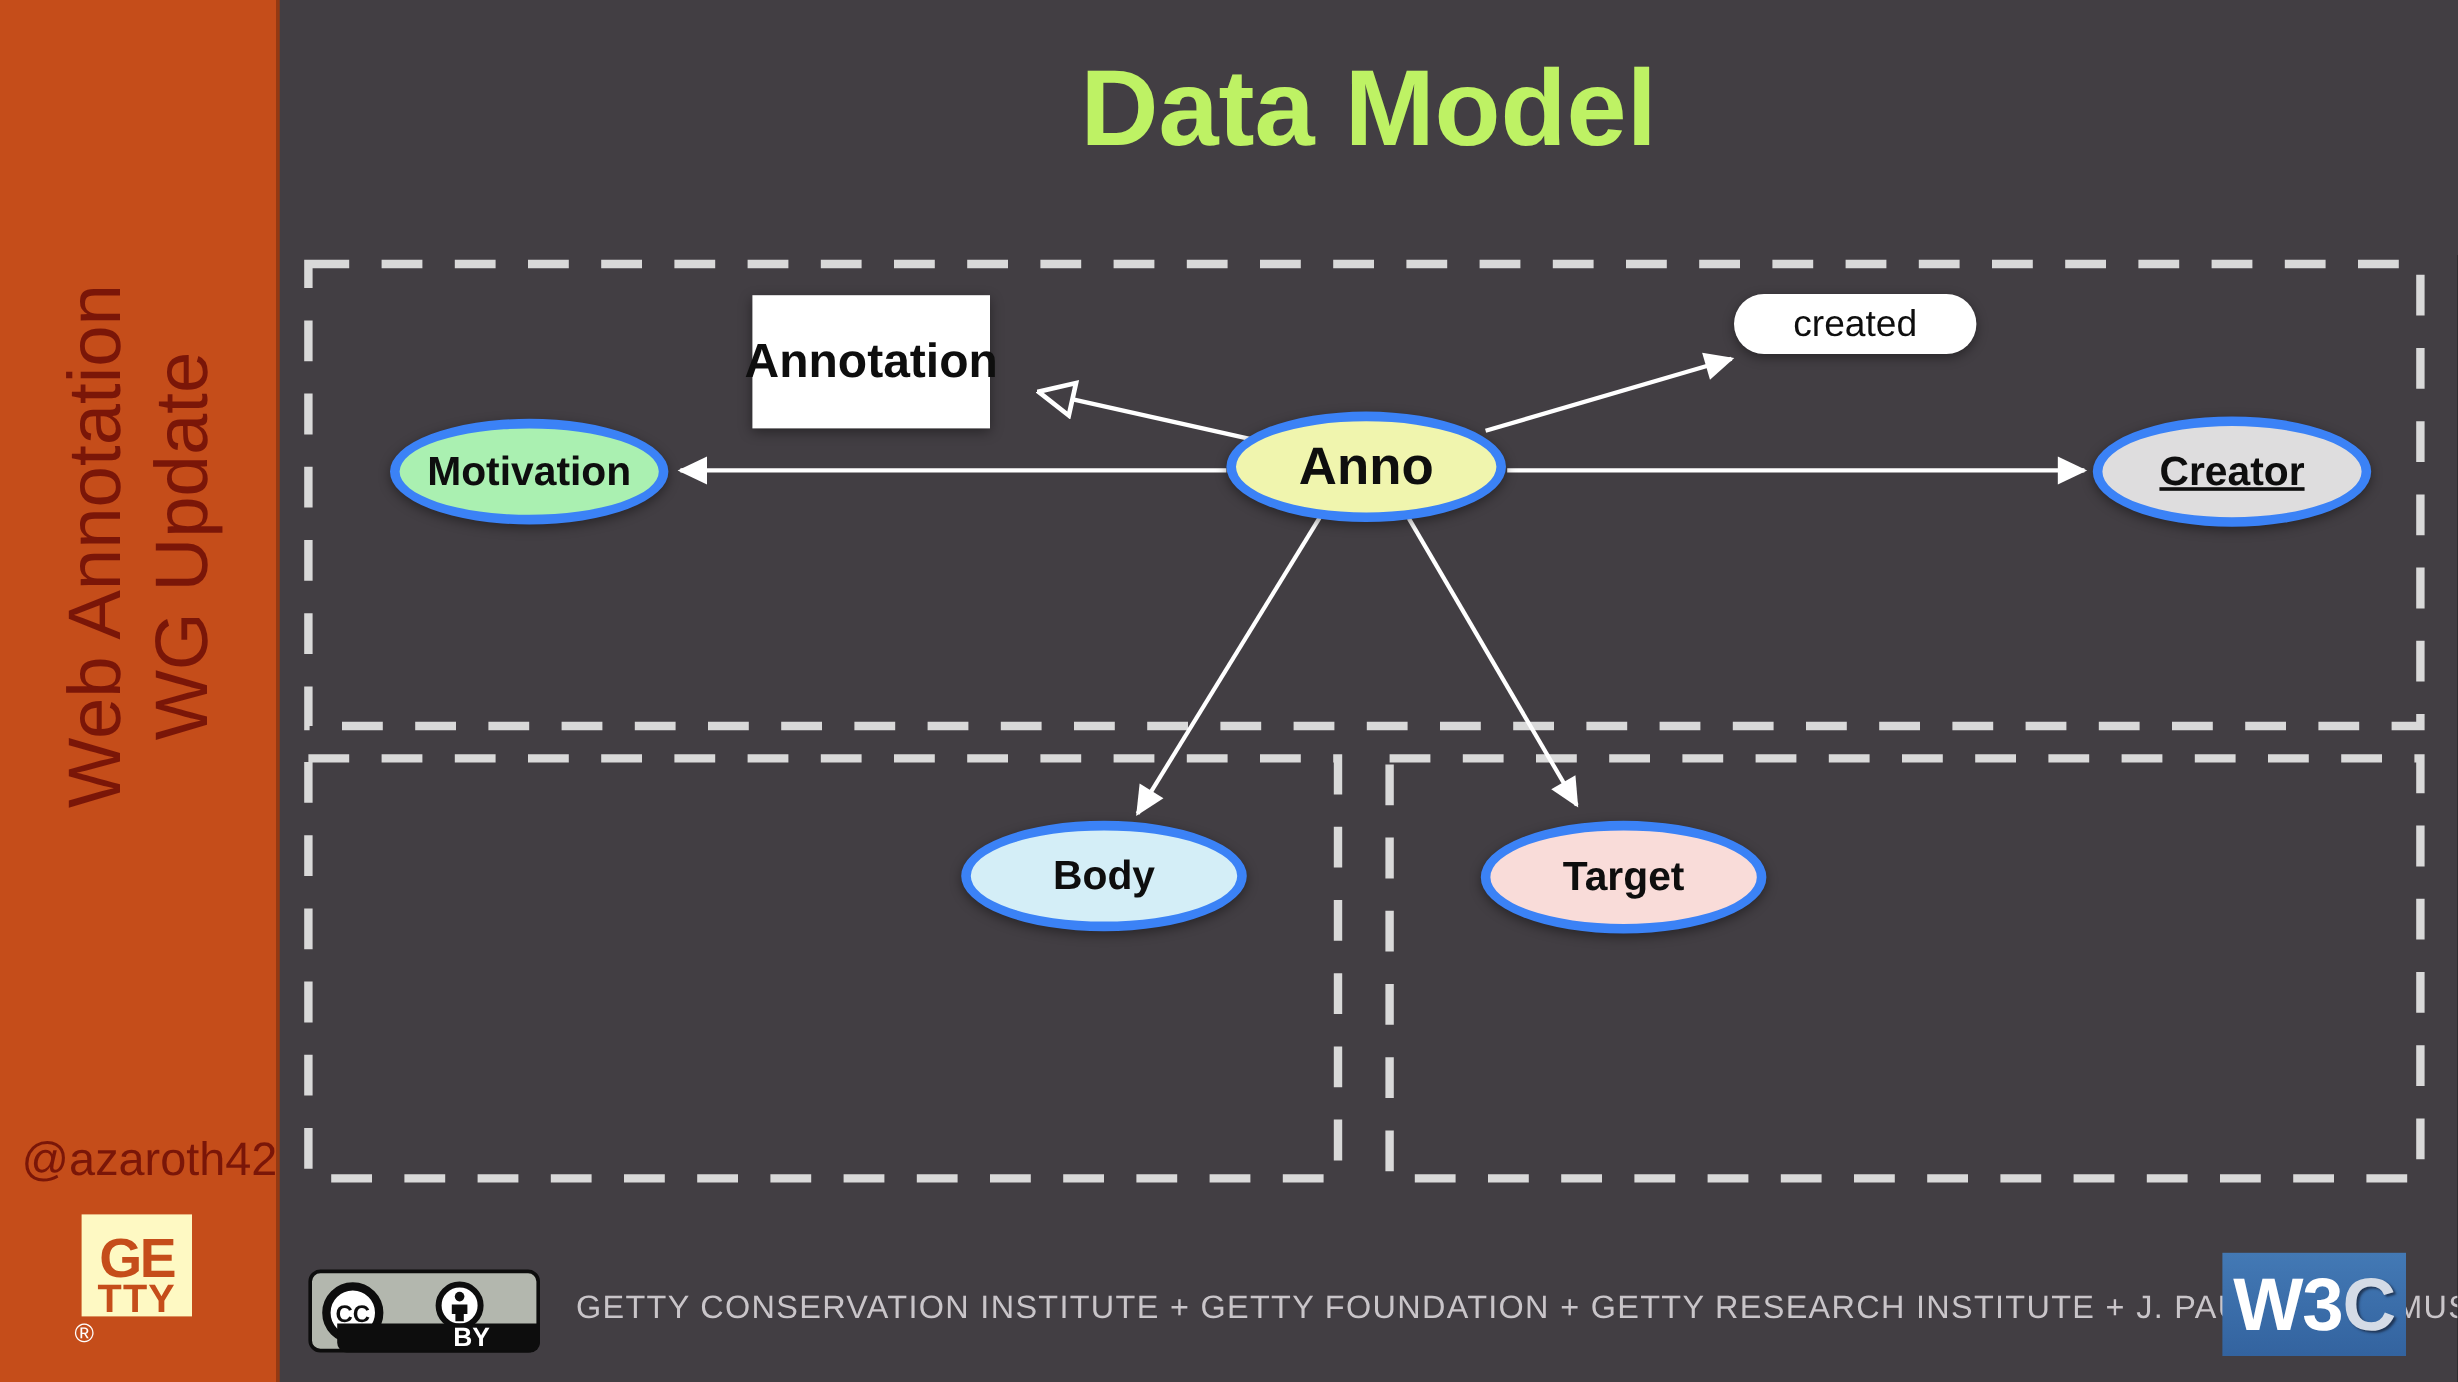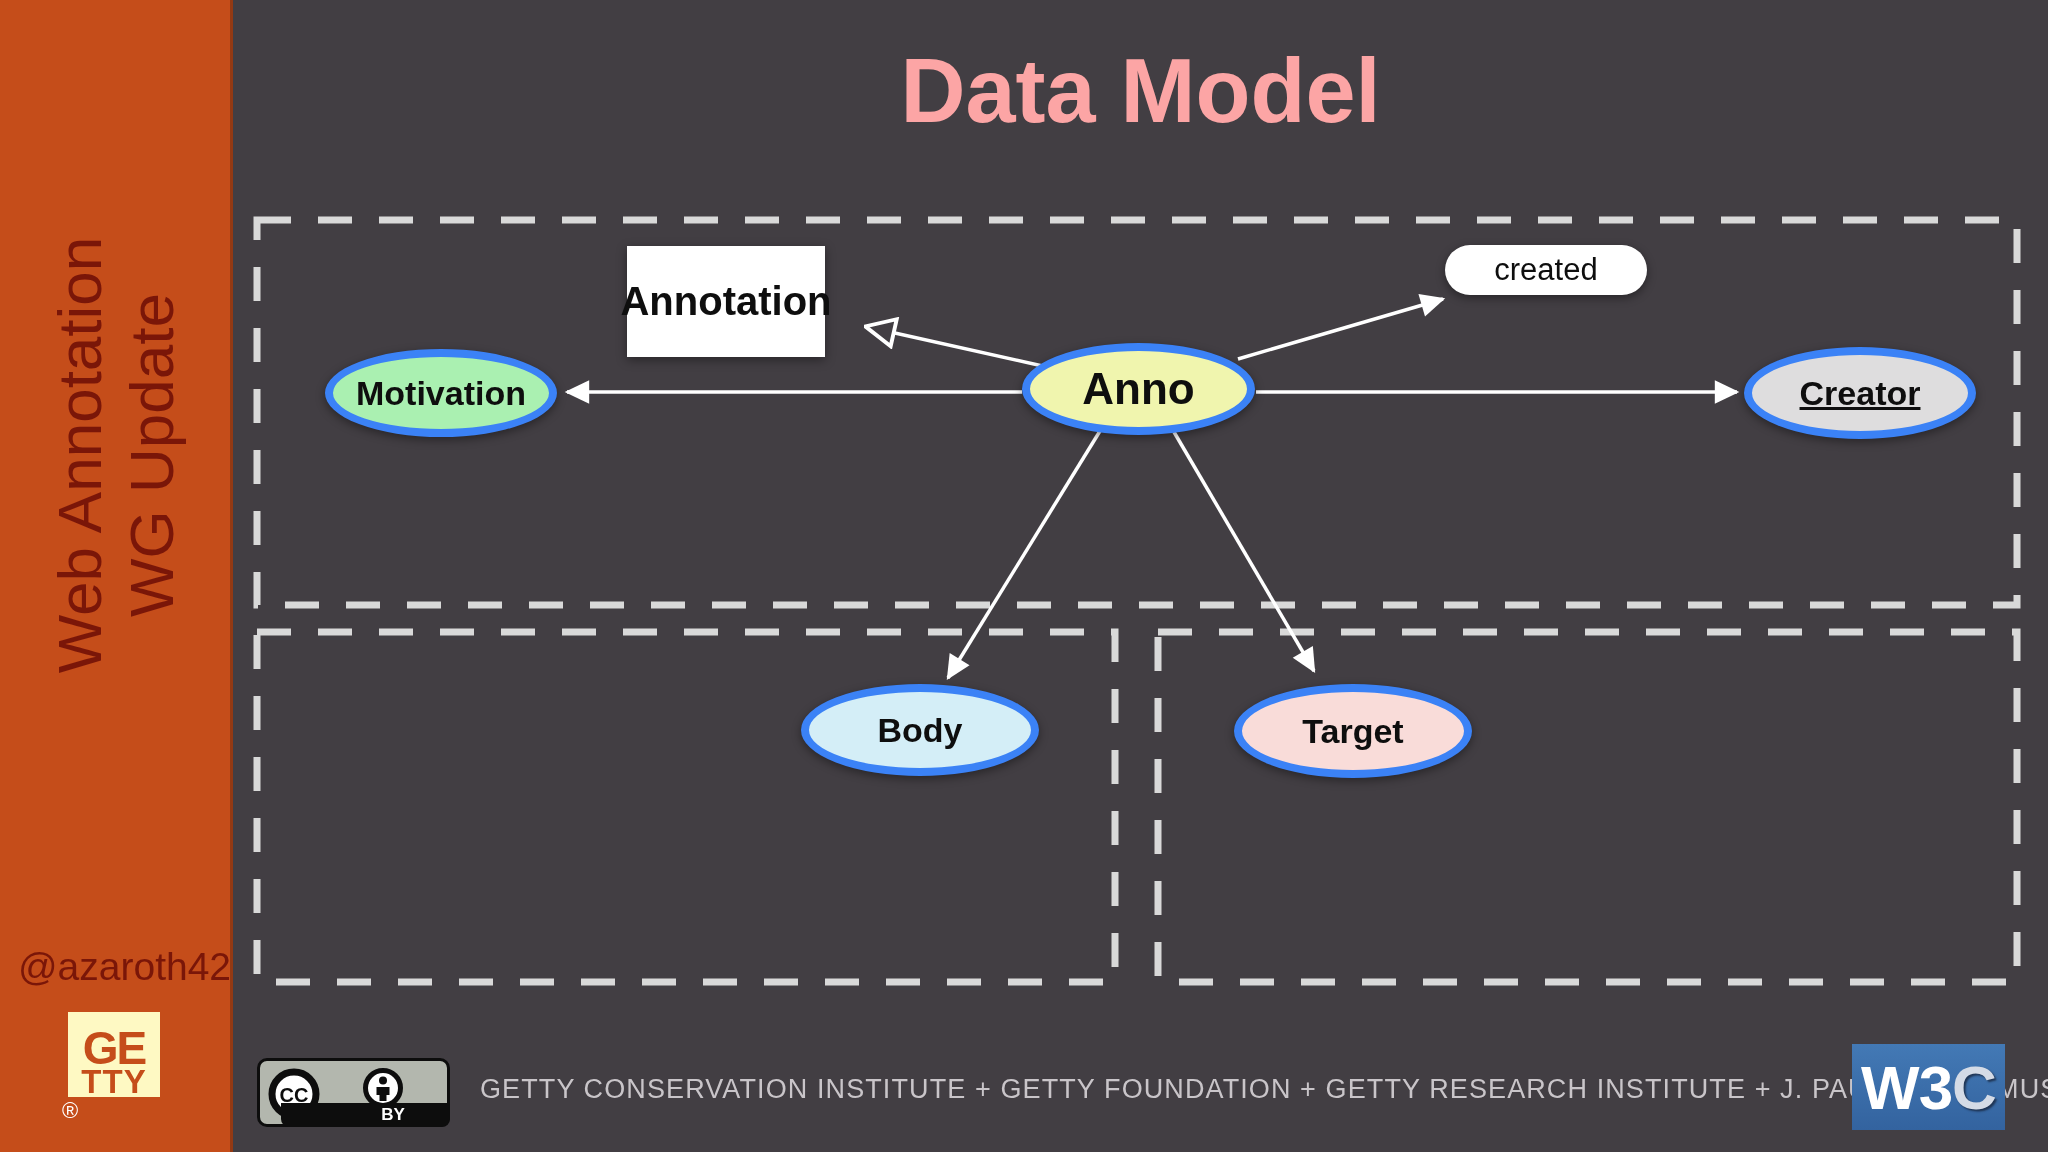--- a/index.html
+++ b/index.html
@@ -38,21 +38,21 @@
   }
   .getty-top { font-size:46px; letter-spacing:-2px; }
   .getty-bottom { font-size:33px; letter-spacing:1px; }
   .reg-mark {
     position:absolute; left:62px; top:1098px; color:#fff; font-size:22px;
   }
 
   
   .page-title {
     position:absolute; left:233px; right:0; top:40px;
-    text-align:center; color:#fca5a5;
+    text-align:center; color:#bef264;
     font-size:90px; font-weight:bold; letter-spacing:0;
   }
 
   
   .diagram-svg { position:absolute; left:0; top:0; width:2048px; height:1152px; }
   .dash { fill:none; stroke:#D9D9D9; stroke-width:7; stroke-dasharray:34 27; stroke-linecap:butt; }
   .edge { stroke:#fff; stroke-width:3.5; }
 
   .node {
     position:absolute; display:flex; align-items:center; justify-content:center;
@@ -71,21 +71,21 @@
   .node-target     { left:1234px; top:684px; width:238px; height:94px; }
 
   
   .cc-badge {
     position:absolute; left:257px; top:1058px; width:193px; height:69px;
     background:#B3B7AE; border:3px solid #0d0d0d; border-radius:10px;padding-left:44px;
   }
   .cc-strip {
     position:absolute; left:-3px; right:-3px; bottom:-3px; height:24px;
     background:#0d0d0d; border-radius:0 0 8px 8px;
-    color:#fff; font-size:17px; font-weight:bold;
+    color:#fff; font-size:22px; font-weight:bold;
     text-align:center; line-height:24px; padding-left:55px;margin-left:24px;
   }
   .cc-circle { position:absolute; left:8px; top:7px; }
   .cc-person { position:absolute; left:102px; top:6px; }
 
   .credits {
     position:absolute; left:480px; top:1074px;
     color:#C9C5C9; font-size:27px; letter-spacing:1.1px; white-space:nowrap;
   }
 

